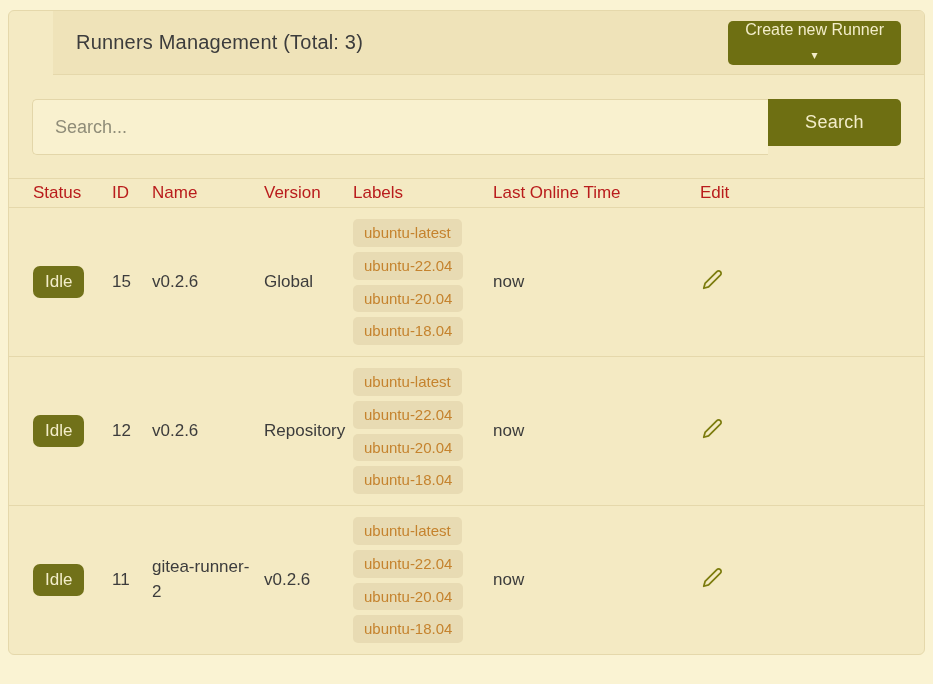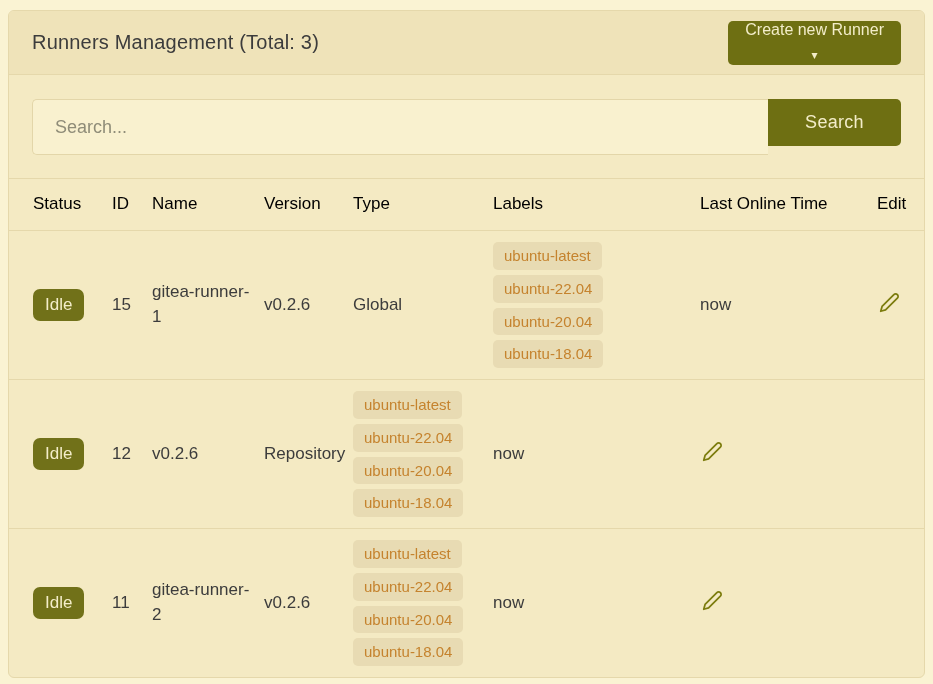--- a/index.html
+++ b/index.html
@@ -33,20 +33,21 @@
     overflow:hidden;
   }
   .panel-header{
     background:var(--panel-head-bg);
     border-bottom:1px solid var(--line);
     padding:12px 23px;
     display:flex;
     align-items:center;
     justify-content:space-between;
     height:64px;
+    margin-left:44px;
   }
   .page-title{
     font-size:20px;
     font-weight:400;
     color:var(--text);
     letter-spacing:.2px;
   }
   .btn{
     background:var(--olive);
     color:var(--btn-text);
@@ -93,23 +94,23 @@
   
   .grid-row{
     display:grid;
     grid-template-columns:79px 40px 112px 89px 140px 207px 177px 1fr;
     padding-left:24px;
     align-items:center;
   }
   .thead{
     border-top:1px solid var(--line);
     border-bottom:1px solid var(--line);
-    height:53px;
+    height:30px;
     font-size:17px;
-    color:#000000;
+    color:#b91c1c;
   }
   .trow{
     min-height:146px;
   }
   .trow + .trow{
     border-top:1px solid var(--line);
   }
   .cell{
     font-size:17px;
     padding-right:10px;
@@ -163,32 +164,30 @@
     <input class="search-input" type="text" placeholder="Search..." style="">
     <button class="btn search-btn">Search</button>
   </div>
 
   <div>
     <div class="grid-row thead">
       <div class="cell">Status</div>
       <div class="cell">ID</div>
       <div class="cell">Name</div>
       <div class="cell">Version</div>
-      <div class="cell">Type</div>
       <div class="cell">Labels</div>
       <div class="cell">Last Online Time</div>
       <div class="cell">Edit</div>
     </div>
 
     <div class="grid-row trow">
       <div class="cell">
         <span class="badge">Idle</span>
       </div>
       <div class="cell">15</div>
-      <div class="cell c-name">gitea-runner-1</div>
       <div class="cell">v0.2.6</div>
       <div class="cell">Global</div>
       <div class="cell labels-stack">
         <span class="chip">ubuntu-latest</span>
         <span class="chip">ubuntu-22.04</span>
         <span class="chip">ubuntu-20.04</span>
         <span class="chip">ubuntu-18.04</span>
       </div>
       <div class="cell">now</div>
       <div class="cell">

